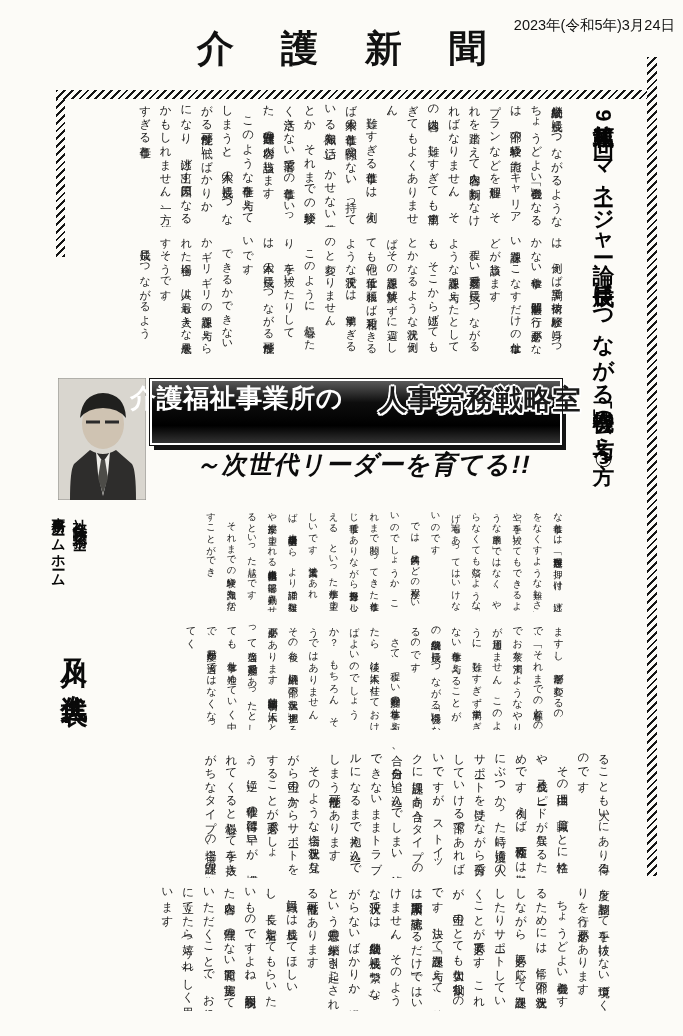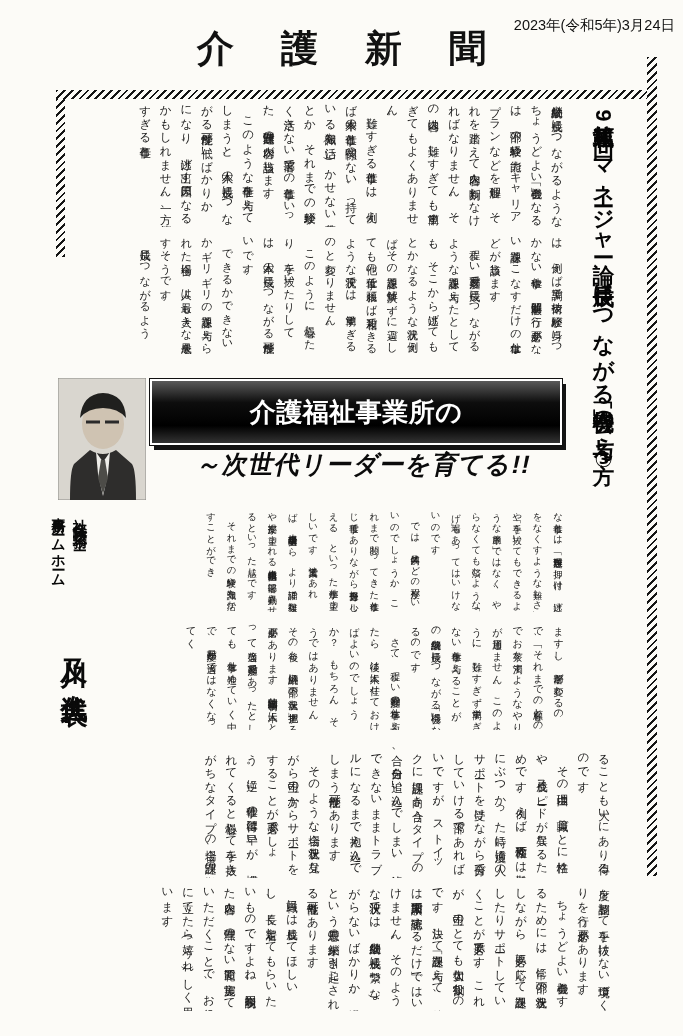--- a/index.html
+++ b/index.html
@@ -36,21 +36,21 @@
   .band p{margin:0;letter-spacing:0.4px;}
   .band-t1{left:52px;top:97px;width:515px;height:130px;font-size:11.5px;line-height:20.6px;}
   .band-t2{left:52px;top:230px;width:515px;height:124px;font-size:11px;line-height:20.6px;}
   .band-b1{left:116px;top:506px;width:452px;height:106px;font-size:9.3px;line-height:20.4px;}
   .band-b2{left:116px;top:620px;width:452px;height:110px;font-size:10px;line-height:20.4px;}
   .band-b3{left:116px;top:746px;width:498px;height:132px;font-size:11.5px;line-height:20.7px;}
   .band-b4{left:50px;top:880px;width:564px;height:131px;font-size:11.5px;line-height:20.8px;}
   
   .banner-bar{
     position:absolute;left:150px;top:379px;width:408px;height:62px;
-    display:flex;align-items:center;justify-content:center;
+    display:flex;justify-content:center;
     background:linear-gradient(180deg,#5a5a5a 0%,#0d0d0d 35%,#000 72%,#333 100%);
     border:2px solid #fff;outline:1.5px solid #111;box-shadow:4px 5px 0 #141414;
     font-family:"Liberation Sans","DejaVu Sans",sans-serif;white-space:nowrap;gap:36px;
   }
   .banner-bar .t1{color:#fff;font-weight:700;font-size:26px;letter-spacing:0.5px;}
   .banner-bar .t2{
     color:#1a1a1a;font-weight:700;font-size:28px;letter-spacing:1px;
     text-shadow:-1.5px -1.5px 0 #fff,1.5px -1.5px 0 #fff,-1.5px 1.5px 0 #fff,1.5px 1.5px 0 #fff,0 -1.8px 0 #fff,0 1.8px 0 #fff,-1.8px 0 0 #fff,1.8px 0 0 #fff;
   }
   .banner-subtitle{
@@ -99,20 +99,21 @@
   <ellipse cx="45" cy="46" rx="21" ry="25" fill="#cfc3b2"></ellipse>
   <path d="M22 40 Q24 16 45 15 Q67 16 68 40 Q60 30 45 30 Q30 30 22 40 Z" fill="#20201e"></path>
   <path d="M28 44 h14 M47 44 h14" stroke="#2a2a2a" stroke-width="3" fill="none"></path>
   <path d="M32 72 Q45 80 58 72 L74 86 Q78 92 78 122 L12 122 Q12 92 16 86 Z" fill="#2e2d2c"></path>
   <path d="M38 74 L45 84 L52 74 L50 96 L45 118 L40 96 Z" fill="#efeeea"></path>
   <path d="M43 82 L47 82 L50 100 L45 116 L40 100 Z" fill="#4d4c48"></path>
 </svg>
 
 <div class="banner-bar">
   <span class="t1">介護福祉事業所の</span>
+    <span class="t2">人事労務戦略室</span>
 </div>
 <div class="banner-subtitle">～次世代リーダーを育てる!!</div>
 
 <div class="band band-b1 v">
     <p>な仕事とは、「無理難題を押し付け、逃げ場をなくすような難しさ」や「手を抜いてもできるような簡単さ」ではなく、やらなくても済むような「逃げ場」もあってはいけないのです。</p>
     <p>　では、具体的にどの程度がいいのでしょうか。これまで関わってきた仕事と同じ仕事でありながら担当分野を少し変える、といった仕事が望ましいです。法人営業であれば、小規模事業者担当から、より詳細で複雑な分析や提案が望まれる大規模企業担当の部署に異動させるといった感じです。</p>
     <p>　それまでの経験や知識を活かすことができ</p>
   </div>
 <div class="band band-b2 v">
     <p>ますし、部署が変わるので、「それまでの顧客との仕事でお茶を濁すようなやり方」が通用しません。このように、難しすぎず簡単すぎない仕事を与えることが、部下の継続的な成長につながる「機会」になるのです。</p>

